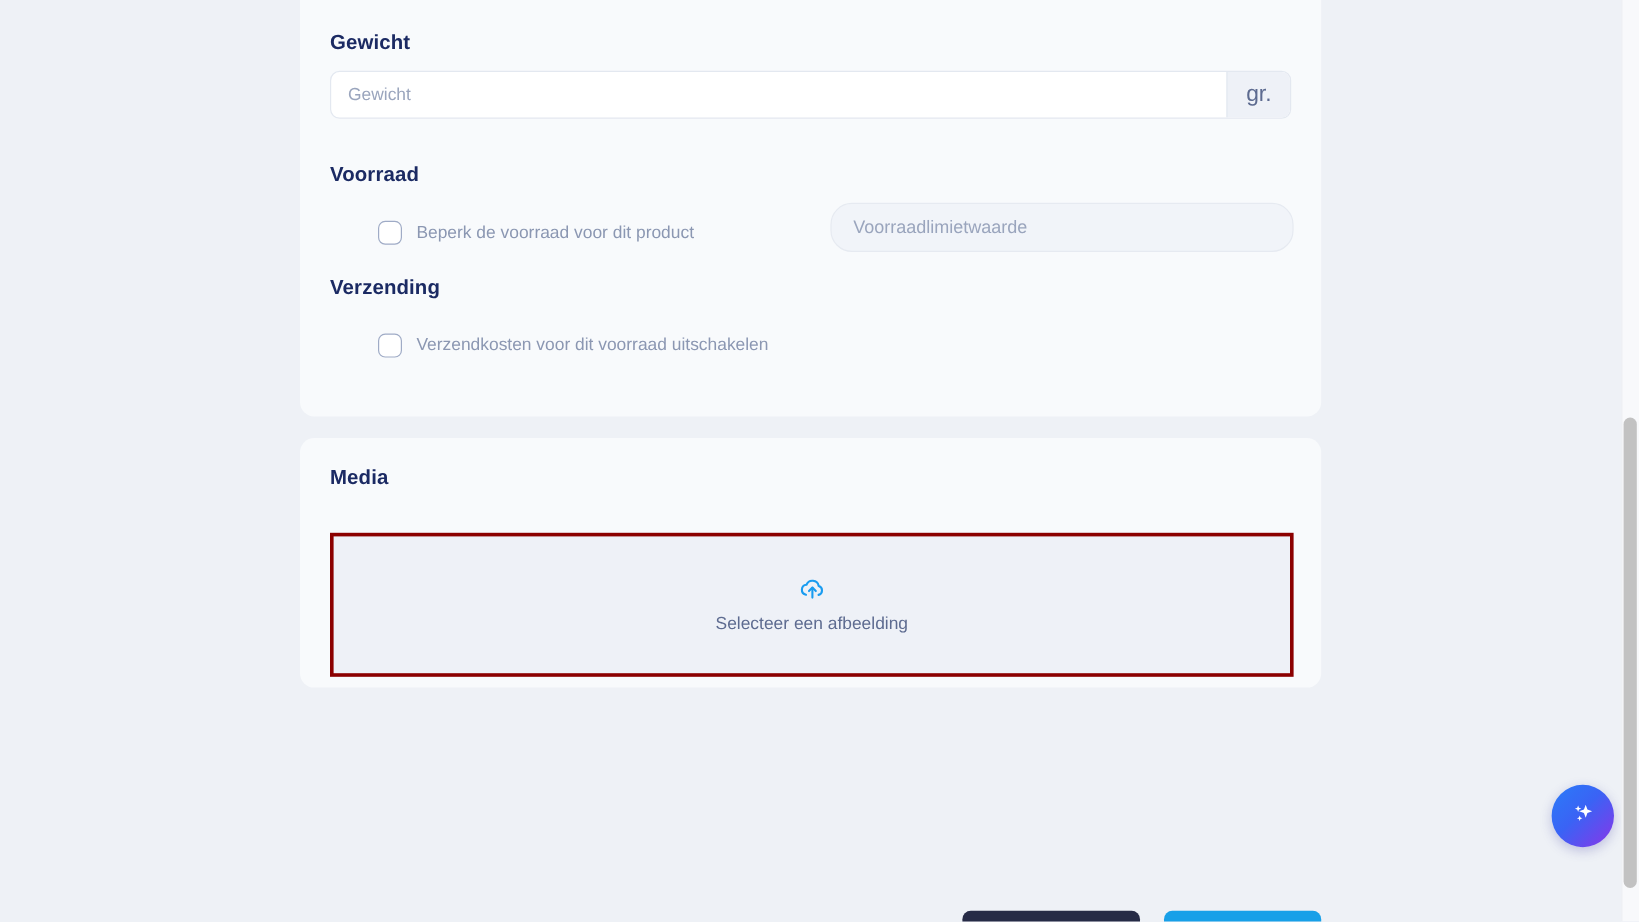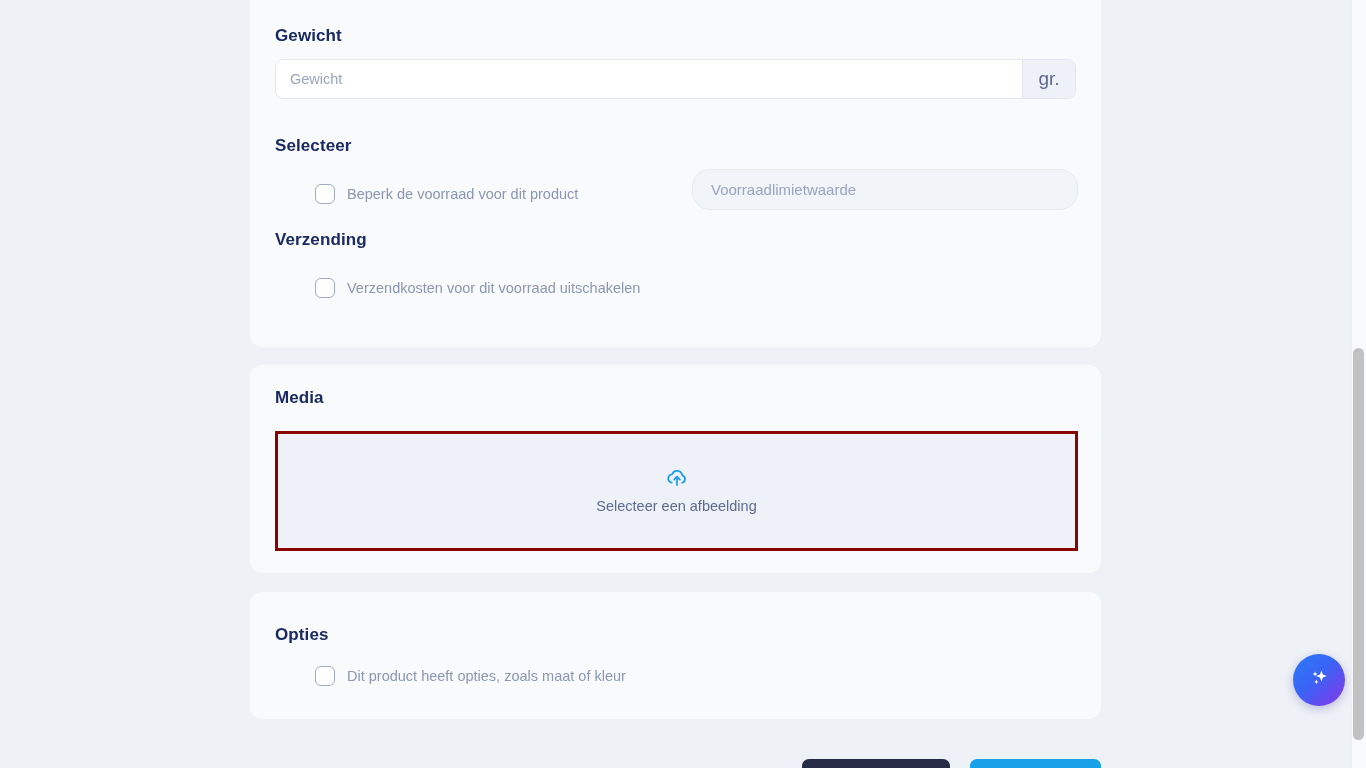--- a/index.html
+++ b/index.html
@@ -120,21 +120,21 @@
   .cbox-label {
     color: #8b97b2;
     font-size: 14.5px;
     white-space: nowrap;
   }
 
   
   .dropzone {
     position: absolute;
     left: 275px;
-    top: 431px;
+    top: 444px;
     width: 803px;
     height: 120px;
     background: #eef1f7;
     border: 3px solid #8b0000;
     display: flex;
     flex-direction: column;
     align-items: center;
     justify-content: center;
     gap: 7px;
   }
@@ -201,21 +201,21 @@
 
   <div class="card card-a">
 
     <div class="section-title" style="left:25px; top:266px;">Gewicht</div>
 
     <div class="field" style="left:25px; top:299px; width:801px;">
       <input type="text" placeholder="Gewicht" style="">
       <div class="suffix">gr.</div>
     </div>
 
-    <div class="section-title" style="left:25px; top:376px;">Selecteer</div>
+    <div class="section-title" style="left:25px; top:376px;">Voorraad</div>
 
     <div class="check-row" style="left:24px; top:424px;">
       <div class="cbox"></div>
       <span class="cbox-label">Beperk de voorraad voor dit product</span>
     </div>
 
     <div class="field-muted" style="left:442px; top:409px; width:386px;">
       <input type="text" placeholder="Voorraadlimietwaarde" style="">
     </div>
 
@@ -235,28 +235,20 @@
     <span>
       <svg width="22" height="19" viewBox="0 0 24 20" fill="none" stroke="#1a9cf0" stroke-width="1.9" stroke-linecap="round" stroke-linejoin="round">
         <path d="M6.2 15.6A4.6 4.6 0 0 1 6.6 6.5a5.8 5.8 0 0 1 11.1 1.1 4.2 4.2 0 0 1-.1 8.1"></path>
         <path d="M12 18.2V9.3"></path>
         <path d="M8.9 12.2 12 9.1l3.1 3.1"></path>
       </svg>
     </span>
     <span class="dz-text">Selecteer een afbeelding</span>
   </div>
 
-  <div class="card card-c">
-    <div class="section-title" style="left:25px; top:33px;">Opties</div>
-
-    <div class="check-row" style="left:24px; top:74px;">
-      <div class="cbox"></div>
-      <span class="cbox-label">Dit product heeft opties, zoals maat of kleur</span>
-    </div>
-  </div>
 
   <button class="btn btn-dark"></button>
   <button class="btn btn-blue"></button>
 
   <div class="fab">
     <span>
       <svg width="26" height="26" viewBox="0 0 26 26" fill="#ffffff">
         <path d="M15.4 5.6l1.45 3.95L20.8 11l-3.95 1.45L15.4 16.4l-1.45-3.95L10 11l3.95-1.45z"></path>
         <path d="M9.1 6.2l.72 1.95L11.8 8.9l-1.98.75L9.1 11.6l-.72-1.95L6.4 8.9l1.98-.75z"></path>
         <path d="M10.4 14.6l.62 1.7 1.7.62-1.7.62-.62 1.7-.62-1.7-1.7-.62 1.7-.62z"></path>

